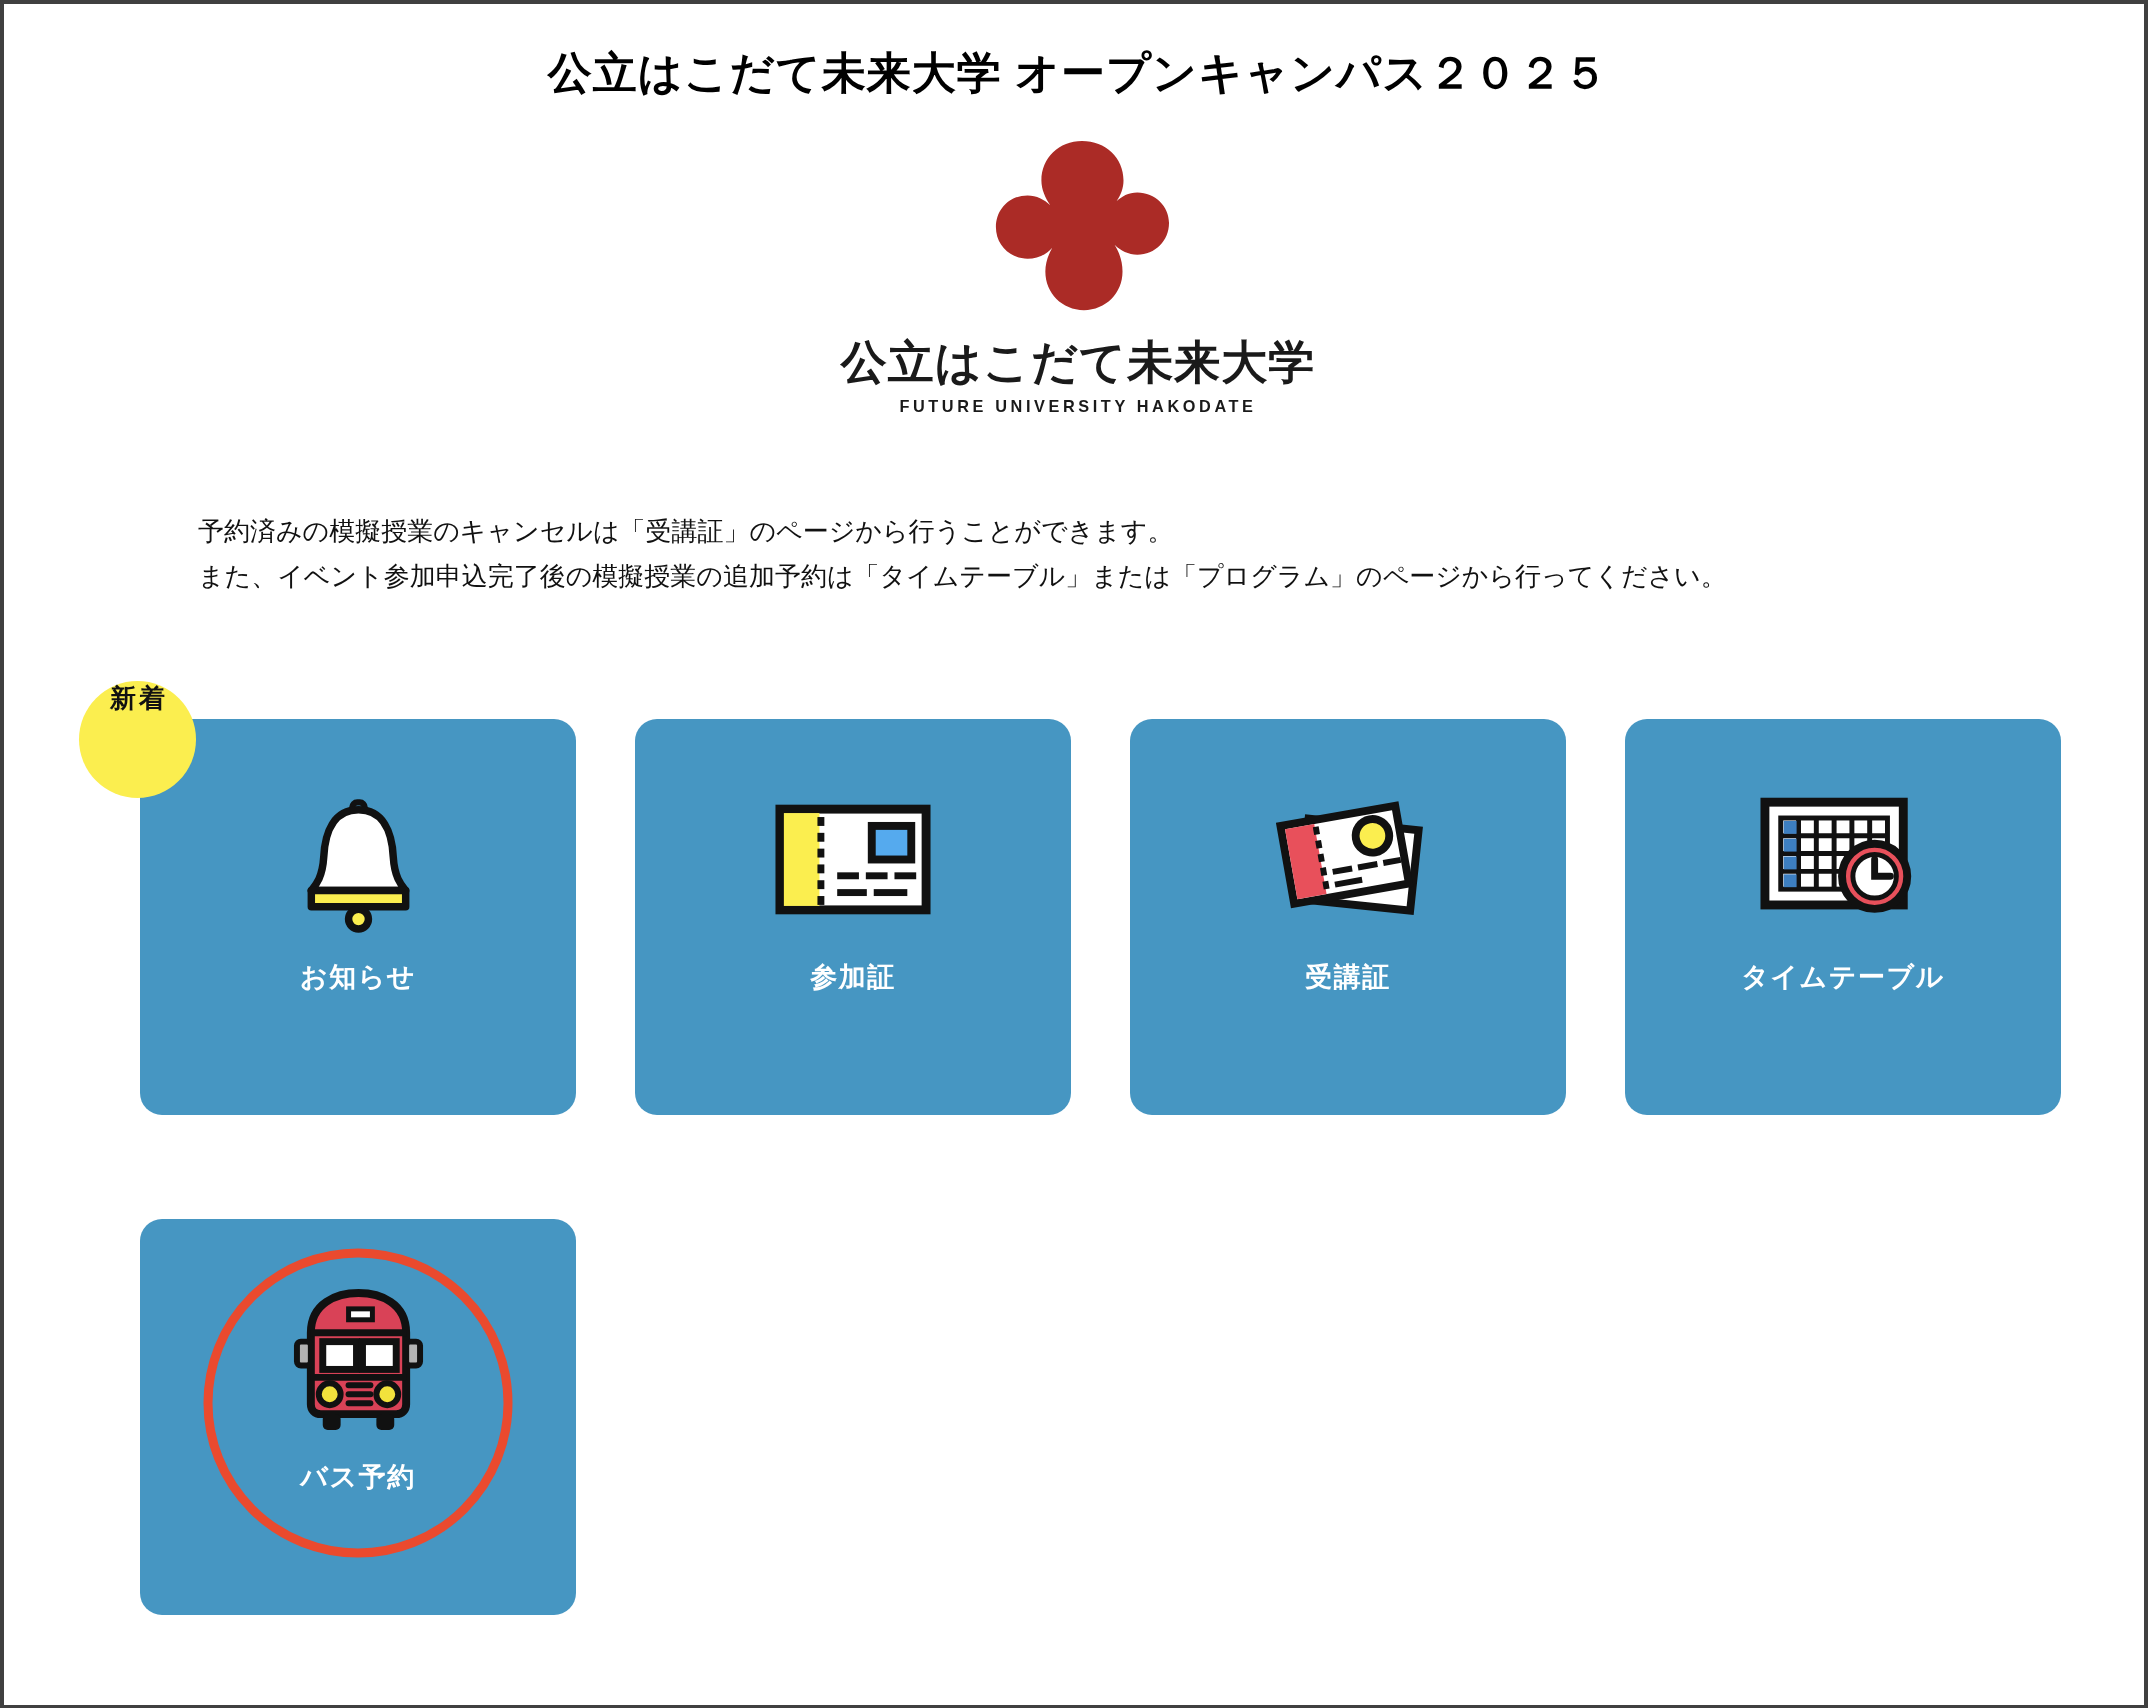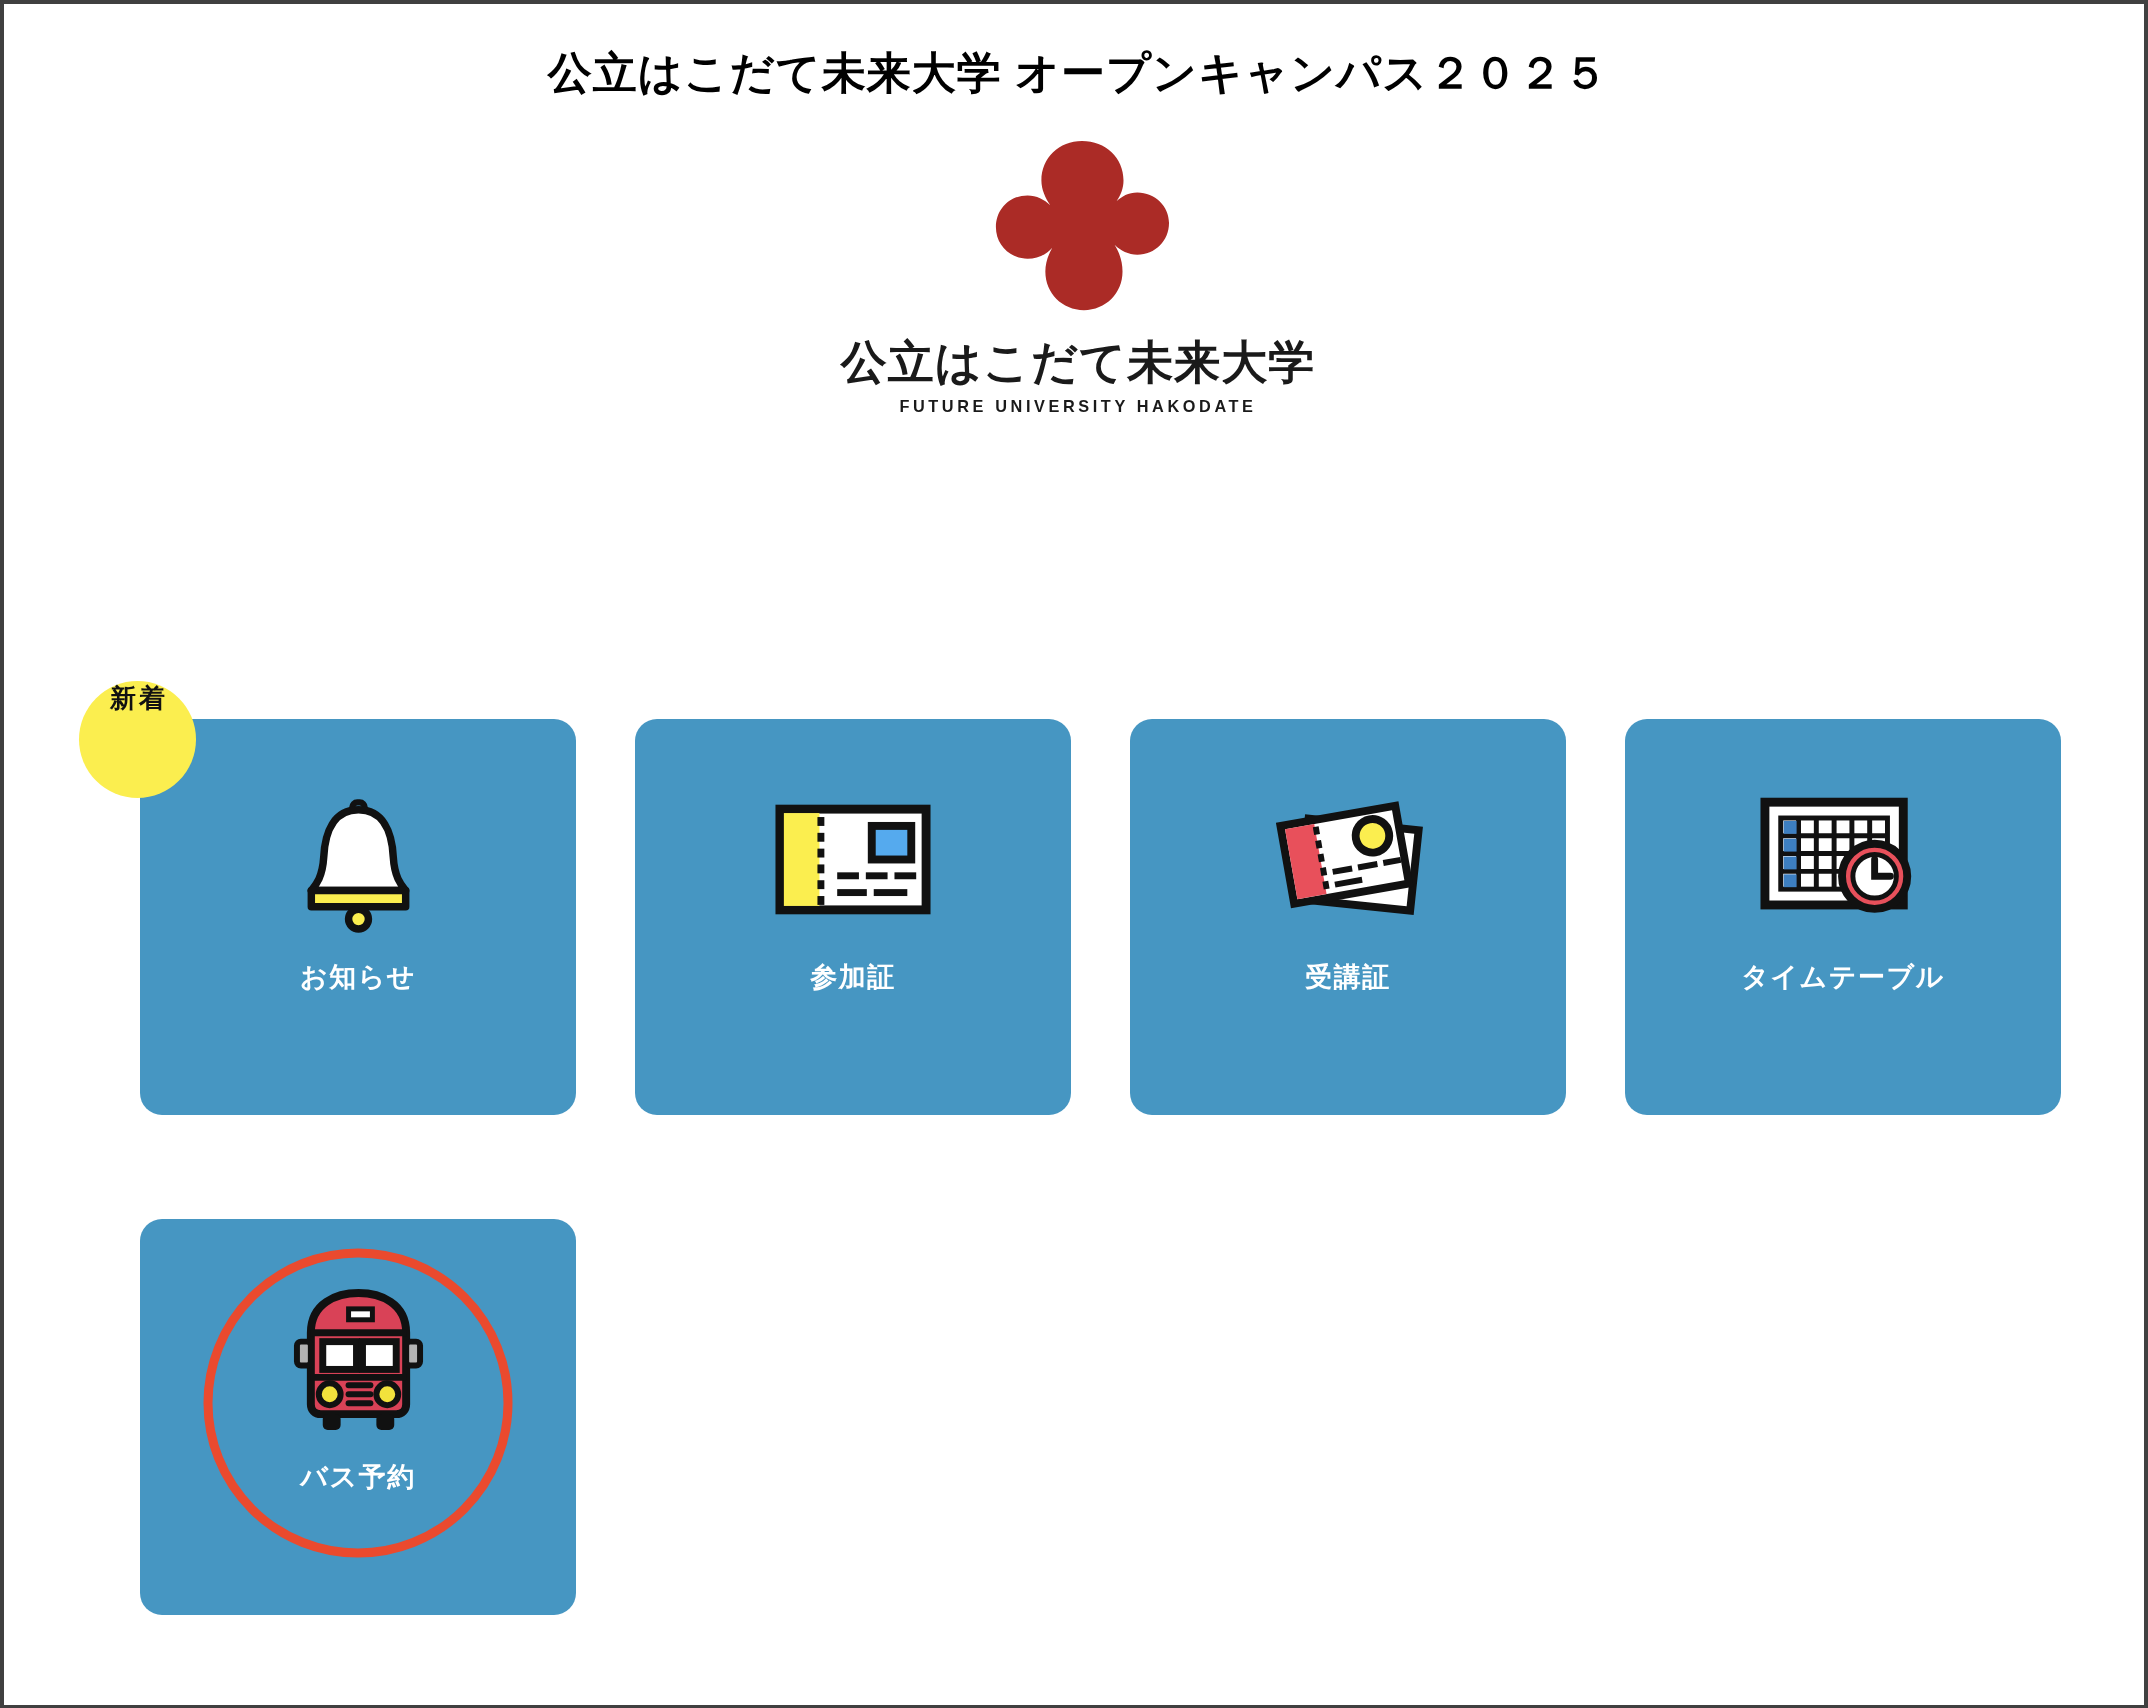--- a/index.html
+++ b/index.html
@@ -156,20 +156,22 @@
         C17 71 31 57 49 57
         C58 57 66 61 72 67
         C67 60 63 51 63 42
         C63 19 81 2 104 2 Z"></path>
     </svg>
     <div class="logo-jp">公立はこだて未来大学</div>
     <div class="logo-en">FUTURE UNIVERSITY HAKODATE</div>
   </div>
 
   <div class="notice">
+    <p>予約済みの模擬授業のキャンセルは「受講証」のページから行うことができます。</p>
+    <p>また、イベント参加申込完了後の模擬授業の追加予約は「タイムテーブル」または「プログラム」のページから行ってください。</p>
   </div>
 
   <div class="tile-grid">
 
     <div class="tile-row">
 
       <div class="tile">
         <div class="new-badge">
           <span>新着</span>
         </div>

